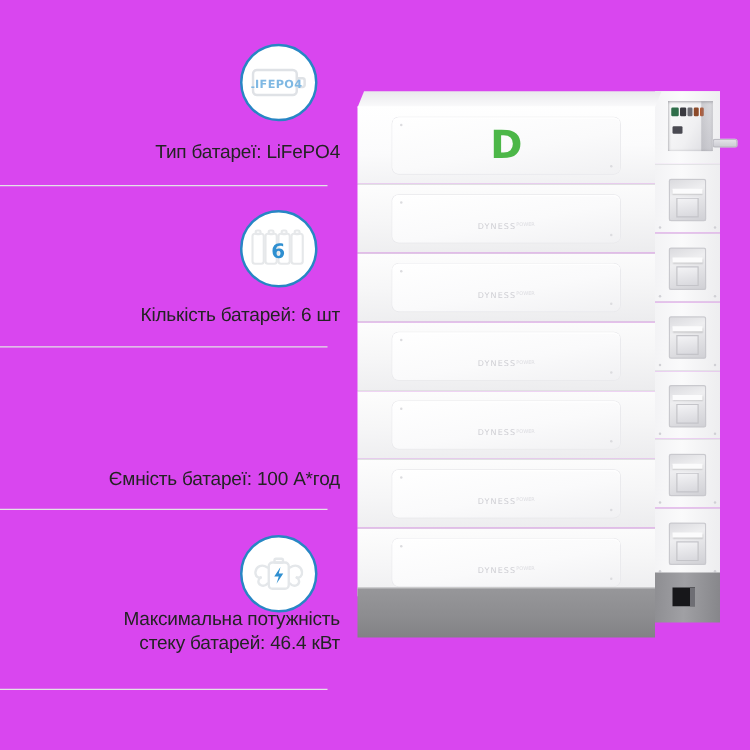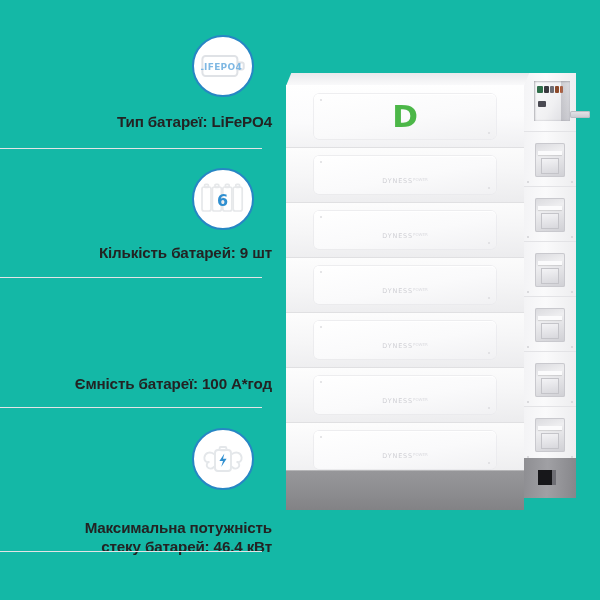--- a/index.html
+++ b/index.html
@@ -11,21 +11,21 @@
     width: 600px;
     height: 600px;
     font-family: "Liberation Sans", "DejaVu Sans", sans-serif;
     overflow: hidden;
     position: relative;
   }
   #page {
     position: relative;
     width: 600px;
     height: 600px;
-    background: #14b8a6;
+    background: #d946ef;
     overflow: hidden;
   }
 
   
   .spec-panel {
     position: absolute;
     left: 0;
     top: 0;
     width: 290px;
     height: 600px;
@@ -48,21 +48,21 @@
     display: flex;
     align-items: center;
     justify-content: center;
   }
   .icon-wrap svg { display: block; }
   .spec-label {
     position: absolute;
     width: 272px;
     text-align: right;
     font-size: 15.2px;
-    font-weight: bold;
+    font-weight: normal;
     color: #232323;
     letter-spacing: -0.15px;
     line-height: 19px;
   }
 
   
   .stack {
     position: absolute;
     left: 286px;
     top: 55px;
@@ -330,40 +330,40 @@
           <rect x="12.4" y="5" width="9" height="24" rx="2"></rect>
           <rect x="15" y="2.4" width="3.8" height="3" rx="1"></rect>
           <rect x="22.8" y="5" width="9" height="24" rx="2"></rect>
           <rect x="25.4" y="2.4" width="3.8" height="3" rx="1"></rect>
           <rect x="33.2" y="5" width="9" height="24" rx="2"></rect>
           <rect x="35.8" y="2.4" width="3.8" height="3" rx="1"></rect>
         </g>
         <text x="22.6" y="24" text-anchor="middle" font-family="DejaVu Sans, sans-serif" font-size="16" font-weight="bold" fill="#2f8fd0">6</text>
       </svg>
     </div>
-    <div class="spec-label" style="left:0px; top:243px;">Кількість батарей: 9 шт</div>
+    <div class="spec-label" style="left:0px; top:243px;">Кількість батарей: 6 шт</div>
     <div class="spec-divider" style="top:277px;"></div>
 
     <div class="spec-label" style="left:0px; top:374px;">Ємність батареї: 100 A*год</div>
     <div class="spec-divider" style="top:407px;"></div>
 
     <div class="icon-wrap" style="left:192px; top:428px;">
       <svg width="46" height="34" viewBox="0 0 46 34" aria-hidden="true">
         <g fill="none" stroke="#e4e7ea" stroke-width="1.9" stroke-linecap="round">
           <path d="M14 12 c-4.5 -3 -9 -1 -9.6 3.4 c-0.5 3.6 2.2 5.2 4.2 4.6"></path>
           <path d="M8.6 20 c-2.4 1.3 -2.6 4.6 -0.2 6 c2.1 1.2 4.3 0.3 5.6 -1.2"></path>
           <path d="M32 12 c4.5 -3 9 -1 9.6 3.4 c0.5 3.6 -2.2 5.2 -4.2 4.6"></path>
           <path d="M37.4 20 c2.4 1.3 2.6 4.6 0.2 6 c-2.1 1.2 -4.3 0.3 -5.6 -1.2"></path>
           <rect x="15" y="8" width="16" height="21" rx="3"></rect>
           <rect x="19.6" y="5" width="6.8" height="3.2" rx="1.2"></rect>
         </g>
         <path d="M24.4 11.5 l-5 7.6 h3.6 l-1.8 5.8 l5.4 -8.1 h-3.6 z" fill="#2f8fd0"></path>
       </svg>
     </div>
-    <div class="spec-label" style="left:0px; top:518px;">
+    <div class="spec-label" style="left:0px; top:486px;">
       <div>Максимальна потужність</div>
       <div>стеку батарей: 46.4 кВт</div>
     </div>
     <div class="spec-divider" style="top:551px;"></div>
   </div>
 
   <div class="stack">
 
     <div class="stack-shadow"></div>
 

